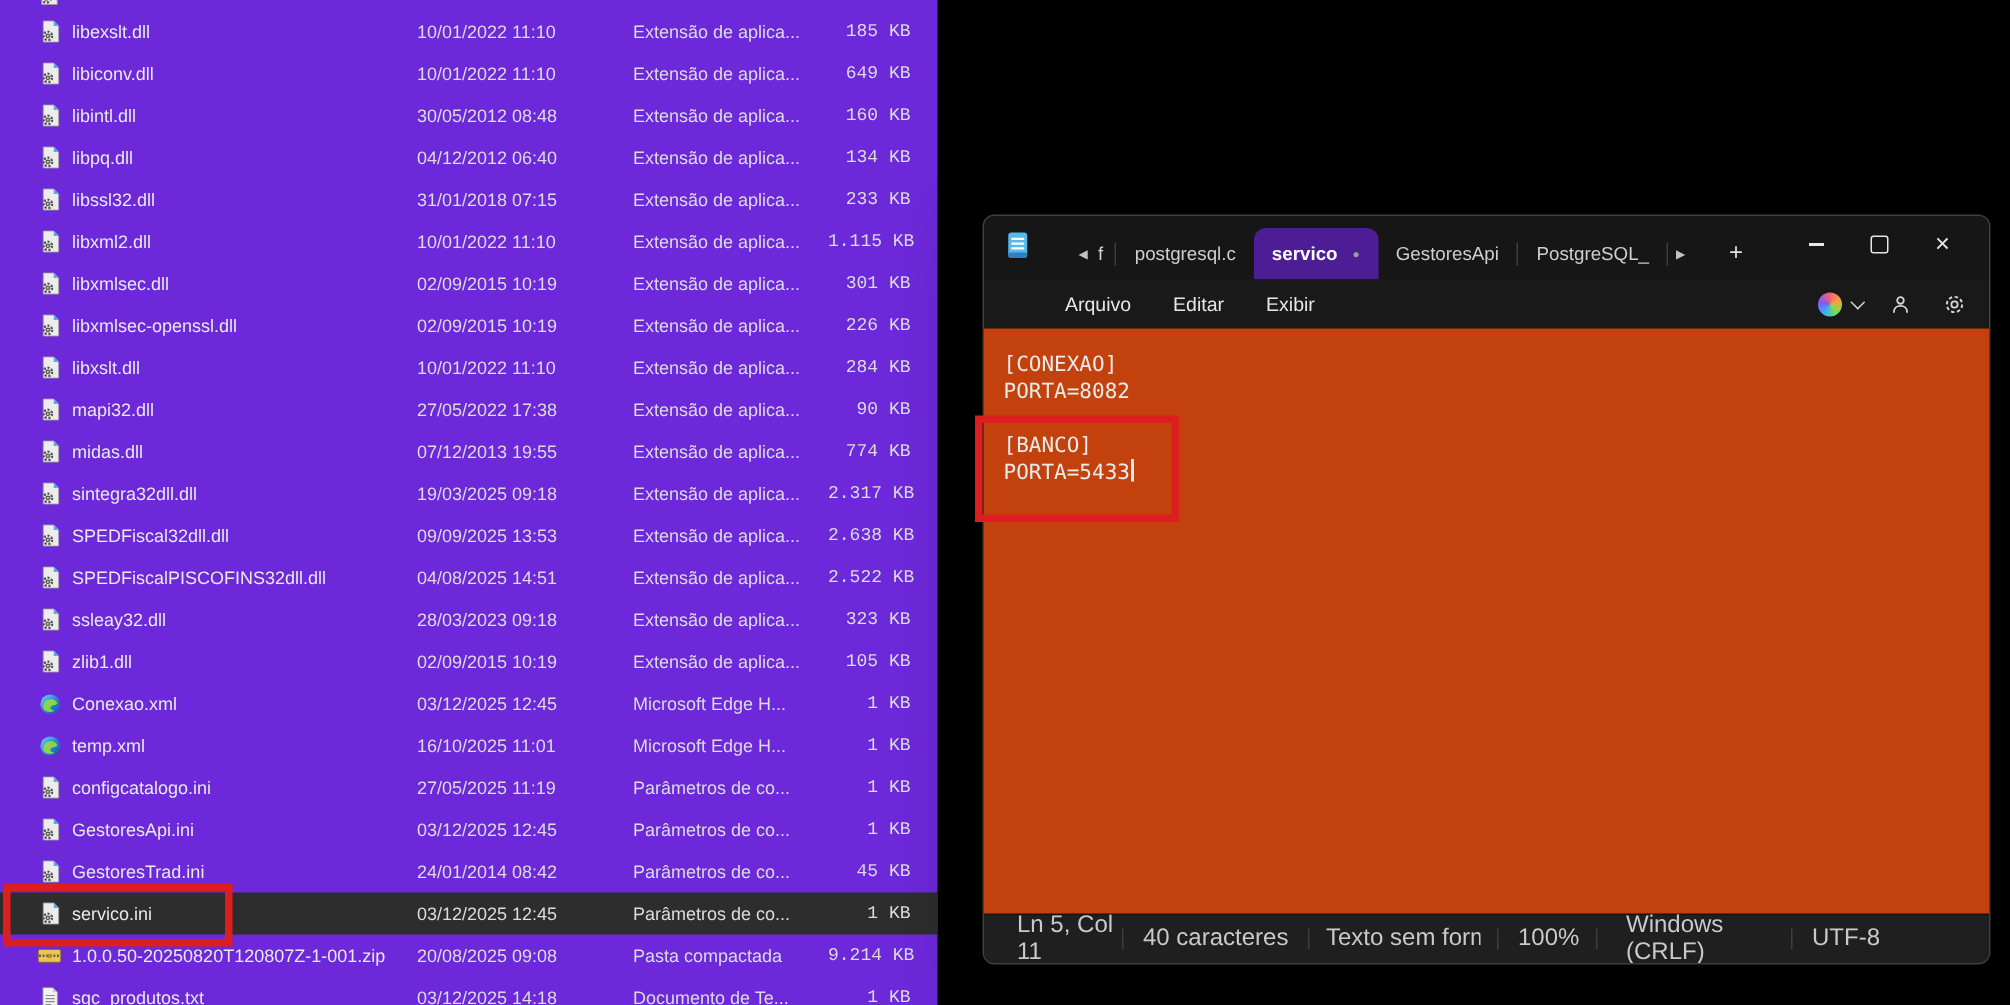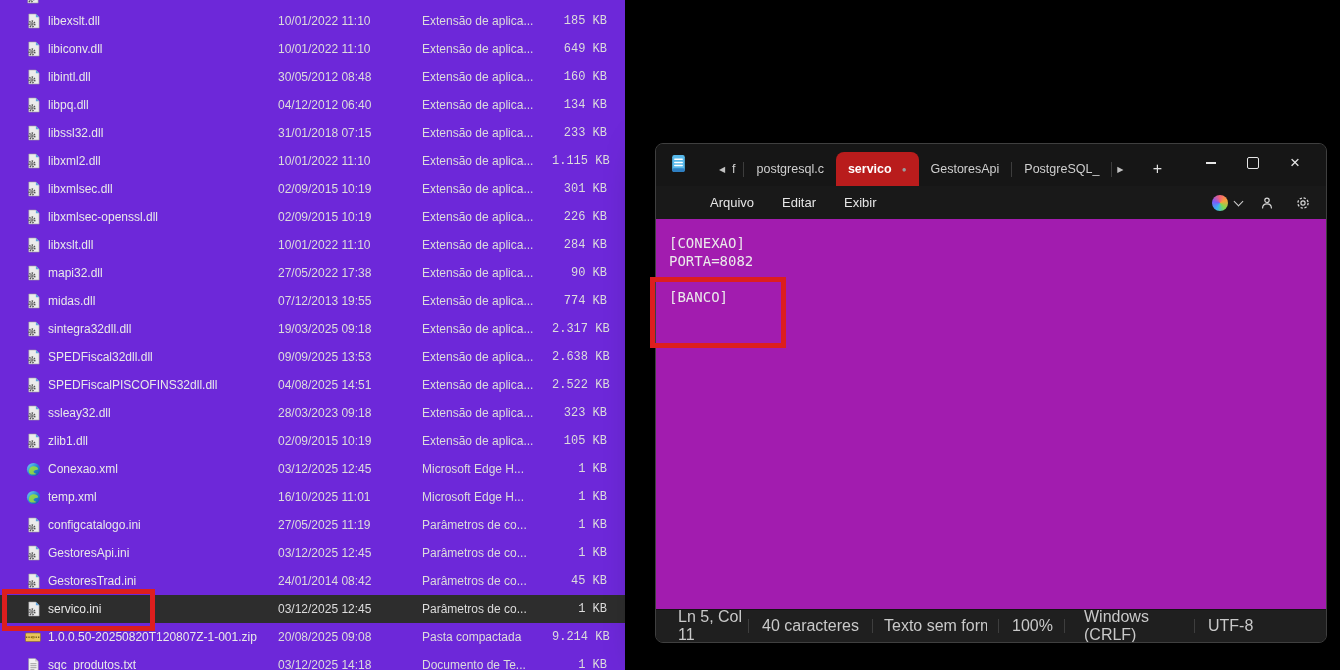--- a/index.html
+++ b/index.html
@@ -32,21 +32,21 @@
   .appicon{position:absolute;left:14px;top:10px;}
   .tabstrip{position:absolute;left:58px;bottom:0;height:34px;display:flex;
             align-items:center;}
   .navarrow{width:16px;height:34px;display:flex;align-items:center;justify-content:center;
             color:#c2c2c2;font-size:8px;}
   .navarrow.left::before{content:"\25C0";}
   .navarrow.right::before{content:"\25B6";}
   .tab{height:34px;display:flex;align-items:center;padding:0 12px;
        color:#cfcfcf;font-size:12.5px;white-space:nowrap;}
   .tab.overflow{padding:0 8px 0 2px;}
-  .tab.active{background:#b91c1c;border-radius:8px 8px 0 0;color:#fff;
+  .tab.active{background:#4c1d95;border-radius:8px 8px 0 0;color:#fff;
               font-weight:bold;}
   .mdot{margin-left:10px;color:#9d9d9d;font-size:8px;}
   .mdot::before{content:"\25CF";}
   .tsep{width:1px;height:15px;background:#3d3d3d;flex:none;}
   .newtab{width:26px;height:34px;display:flex;align-items:center;justify-content:center;
           color:#e0e0e0;font-size:16px;font-weight:300;margin-left:16px;}
   .newtab::before{content:"+";}
   .winctrls{position:absolute;right:10px;top:4px;display:flex;}
   .wbtn{width:42px;height:30px;display:flex;align-items:center;justify-content:center;}
   .mdash{width:10px;height:1.3px;background:#e6e6e6;}
@@ -60,21 +60,21 @@
   .mright{position:absolute;right:12px;top:0;height:33px;display:flex;
           align-items:center;gap:14px;}
   .copilot{display:flex;align-items:center;gap:7px;}
   .cpball{width:16px;height:16px;border-radius:50%;
           background:conic-gradient(from 210deg,#3ab4f2,#7a5af8,#f25e7a,#f8a23b,#7ddb4f,#3ab4f2);}
   .chev{width:6px;height:6px;border-right:1.3px solid #cfcfcf;border-bottom:1.3px solid #cfcfcf;
         transform:rotate(45deg);margin-top:-3px;}
   .iconbtn{width:22px;height:22px;display:flex;align-items:center;justify-content:center;}
 
   
-  .editor{flex:1;background:#a21caf;padding:15px 0 0 13px;position:relative;
+  .editor{flex:1;background:#c2410c;padding:15px 0 0 13px;position:relative;
           font-family:"DejaVu Sans Mono","Liberation Mono",monospace;
           font-size:14px;line-height:18px;color:#ebebeb;overflow:hidden;}
   .eline{height:18px;white-space:pre;}
   .caret{display:inline-block;width:1.5px;height:15px;background:#e8e8e8;
          vertical-align:-2px;margin-left:1px;}
 
   
   .statusbar{height:32px;flex:none;background:#1f1f1f;border-top:1px solid #141414;
              display:flex;align-items:center;font-size:16px;color:#c9c9c9;}
   .scell{position:relative;height:100%;display:flex;align-items:center;box-sizing:border-box;}
@@ -539,20 +539,21 @@
       </span>
     </div>
   </div>
 
   <div class="editor">
     <div>
         <div class="eline"><span>[CONEXAO]</span></div>
         <div class="eline"><span>PORTA=8082</span></div>
         <div class="eline"><span></span></div>
         <div class="eline"><span>[BANCO]</span></div>
+        <div class="eline"><span>PORTA=5433</span><span class="caret"></span></div>
       </div>
   </div>
 
   <div class="statusbar">
     <div class="scell s1">
         <span>Ln 5, Col 11</span>
       </div>
     <div class="scell s2">
         <span>40 caracteres</span>
       </div>

